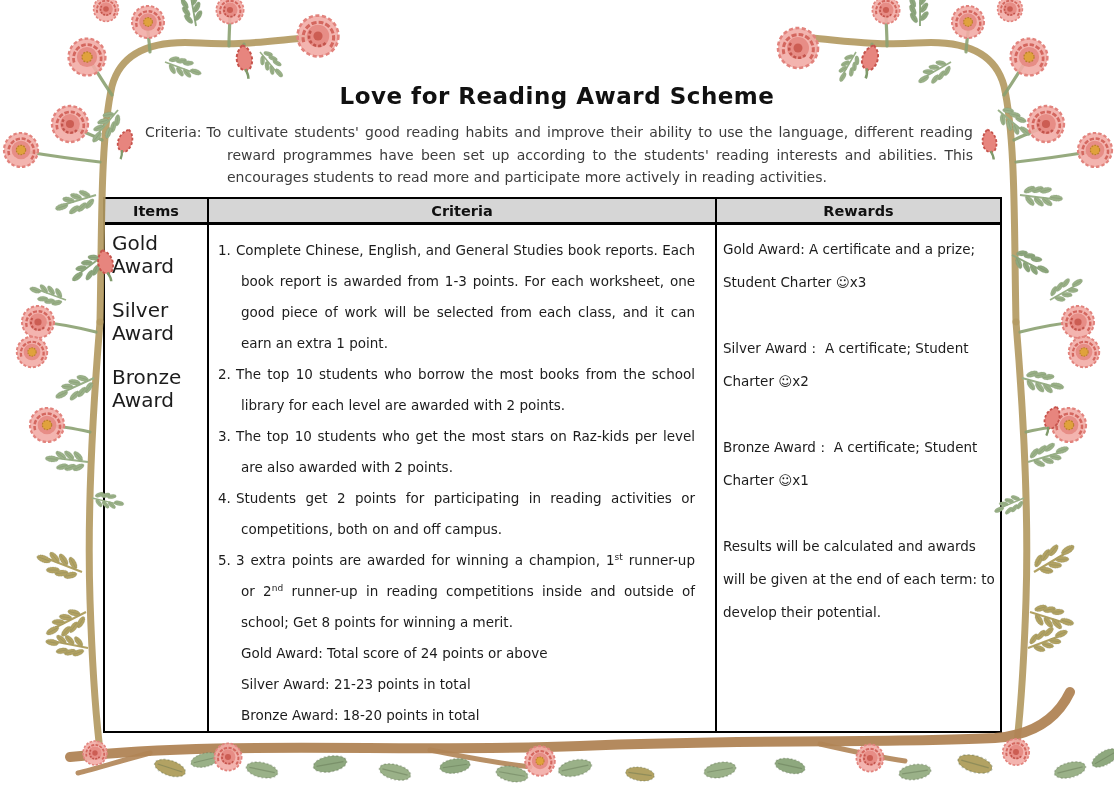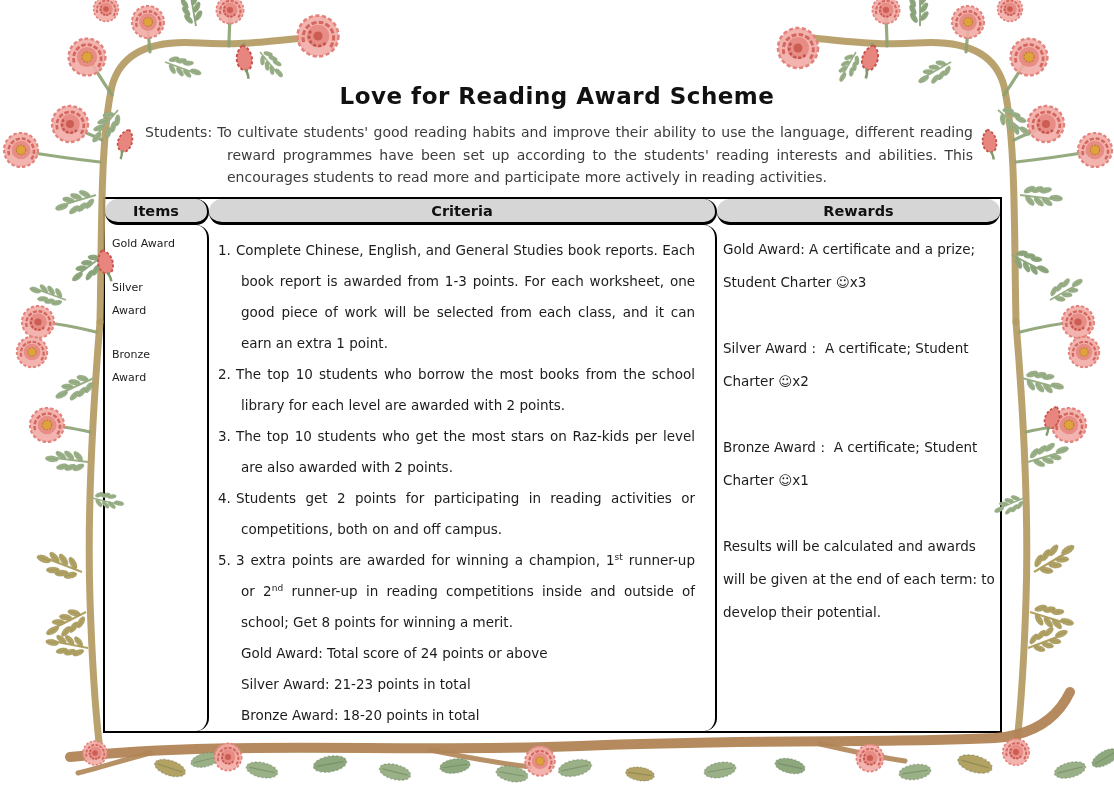--- a/index.html
+++ b/index.html
@@ -28,28 +28,28 @@
 
   
   .award-table {
     position:absolute; left:103px; top:197px; width:899px; height:536px;
     border:2px solid #000; background:transparent;
     display:grid;
     grid-template-columns:104px 508px 1fr;
     grid-template-rows:26px 1fr;
     font-size:13.5px;
   }
-  .cell { background:transparent;border-radius:13px; }
+  .cell { background:transparent; }
   .b-r { border-right:2px solid #000; }
   .head {
     background:#d6d6d6; border-bottom:3px solid #000;
     display:flex; align-items:center; justify-content:center;
     font-weight:bold; font-size:14.5px; color:#111;
   }
-  .items-cell { padding:7px 4px 12px 7px; font-size:11px; line-height:23px; overflow:hidden; }
+  .items-cell { padding:7px 4px 12px 7px; font-size:20px; line-height:23px; overflow:hidden; }
   .items-cell .item { margin-bottom:21px; white-space:pre-line; }
 
   .criteria-cell { padding:10px 20px 0 9px; line-height:31px; overflow:hidden; }
   .crit { padding-left:23px; text-indent:-23px; text-align:justify; }
   .crit .num { margin-right:5px; }
   .sup { font-size:9px; vertical-align:super; line-height:0; }
   .crit-sum { padding-left:23px; }
 
   .rewards-cell { padding:8px 3px 0 6px; line-height:33px; overflow:hidden; }
   .reward-p { margin:0 0 33px 0; }
@@ -68,21 +68,21 @@
   .lg-olive { color:#b2a263; }
   .lg-sage  { color:#8ea87e; }
 </style>
 </head>
 <body>
 
 <main>
 
   <h1 class="page-title">Love for Reading Award Scheme</h1>
 
-  <p class="objective"><span class="obj-label">Students:</span><span>To cultivate students' good reading habits and improve their ability to use the language, different reading reward programmes have been set up according to the students' reading interests and abilities. This encourages students to read more and participate more actively in reading activities.</span></p>
+  <p class="objective"><span class="obj-label">Criteria:</span><span>To cultivate students' good reading habits and improve their ability to use the language, different reading reward programmes have been set up according to the students' reading interests and abilities. This encourages students to read more and participate more actively in reading activities.</span></p>
 
   <div class="award-table">
 
     <div class="cell head b-r">Items</div>
     <div class="cell head b-r">Criteria</div>
     <div class="cell head">Rewards</div>
 
     <div class="cell items-cell b-r">
       <div class="item">Gold Award</div>
       <div class="item">Silver

